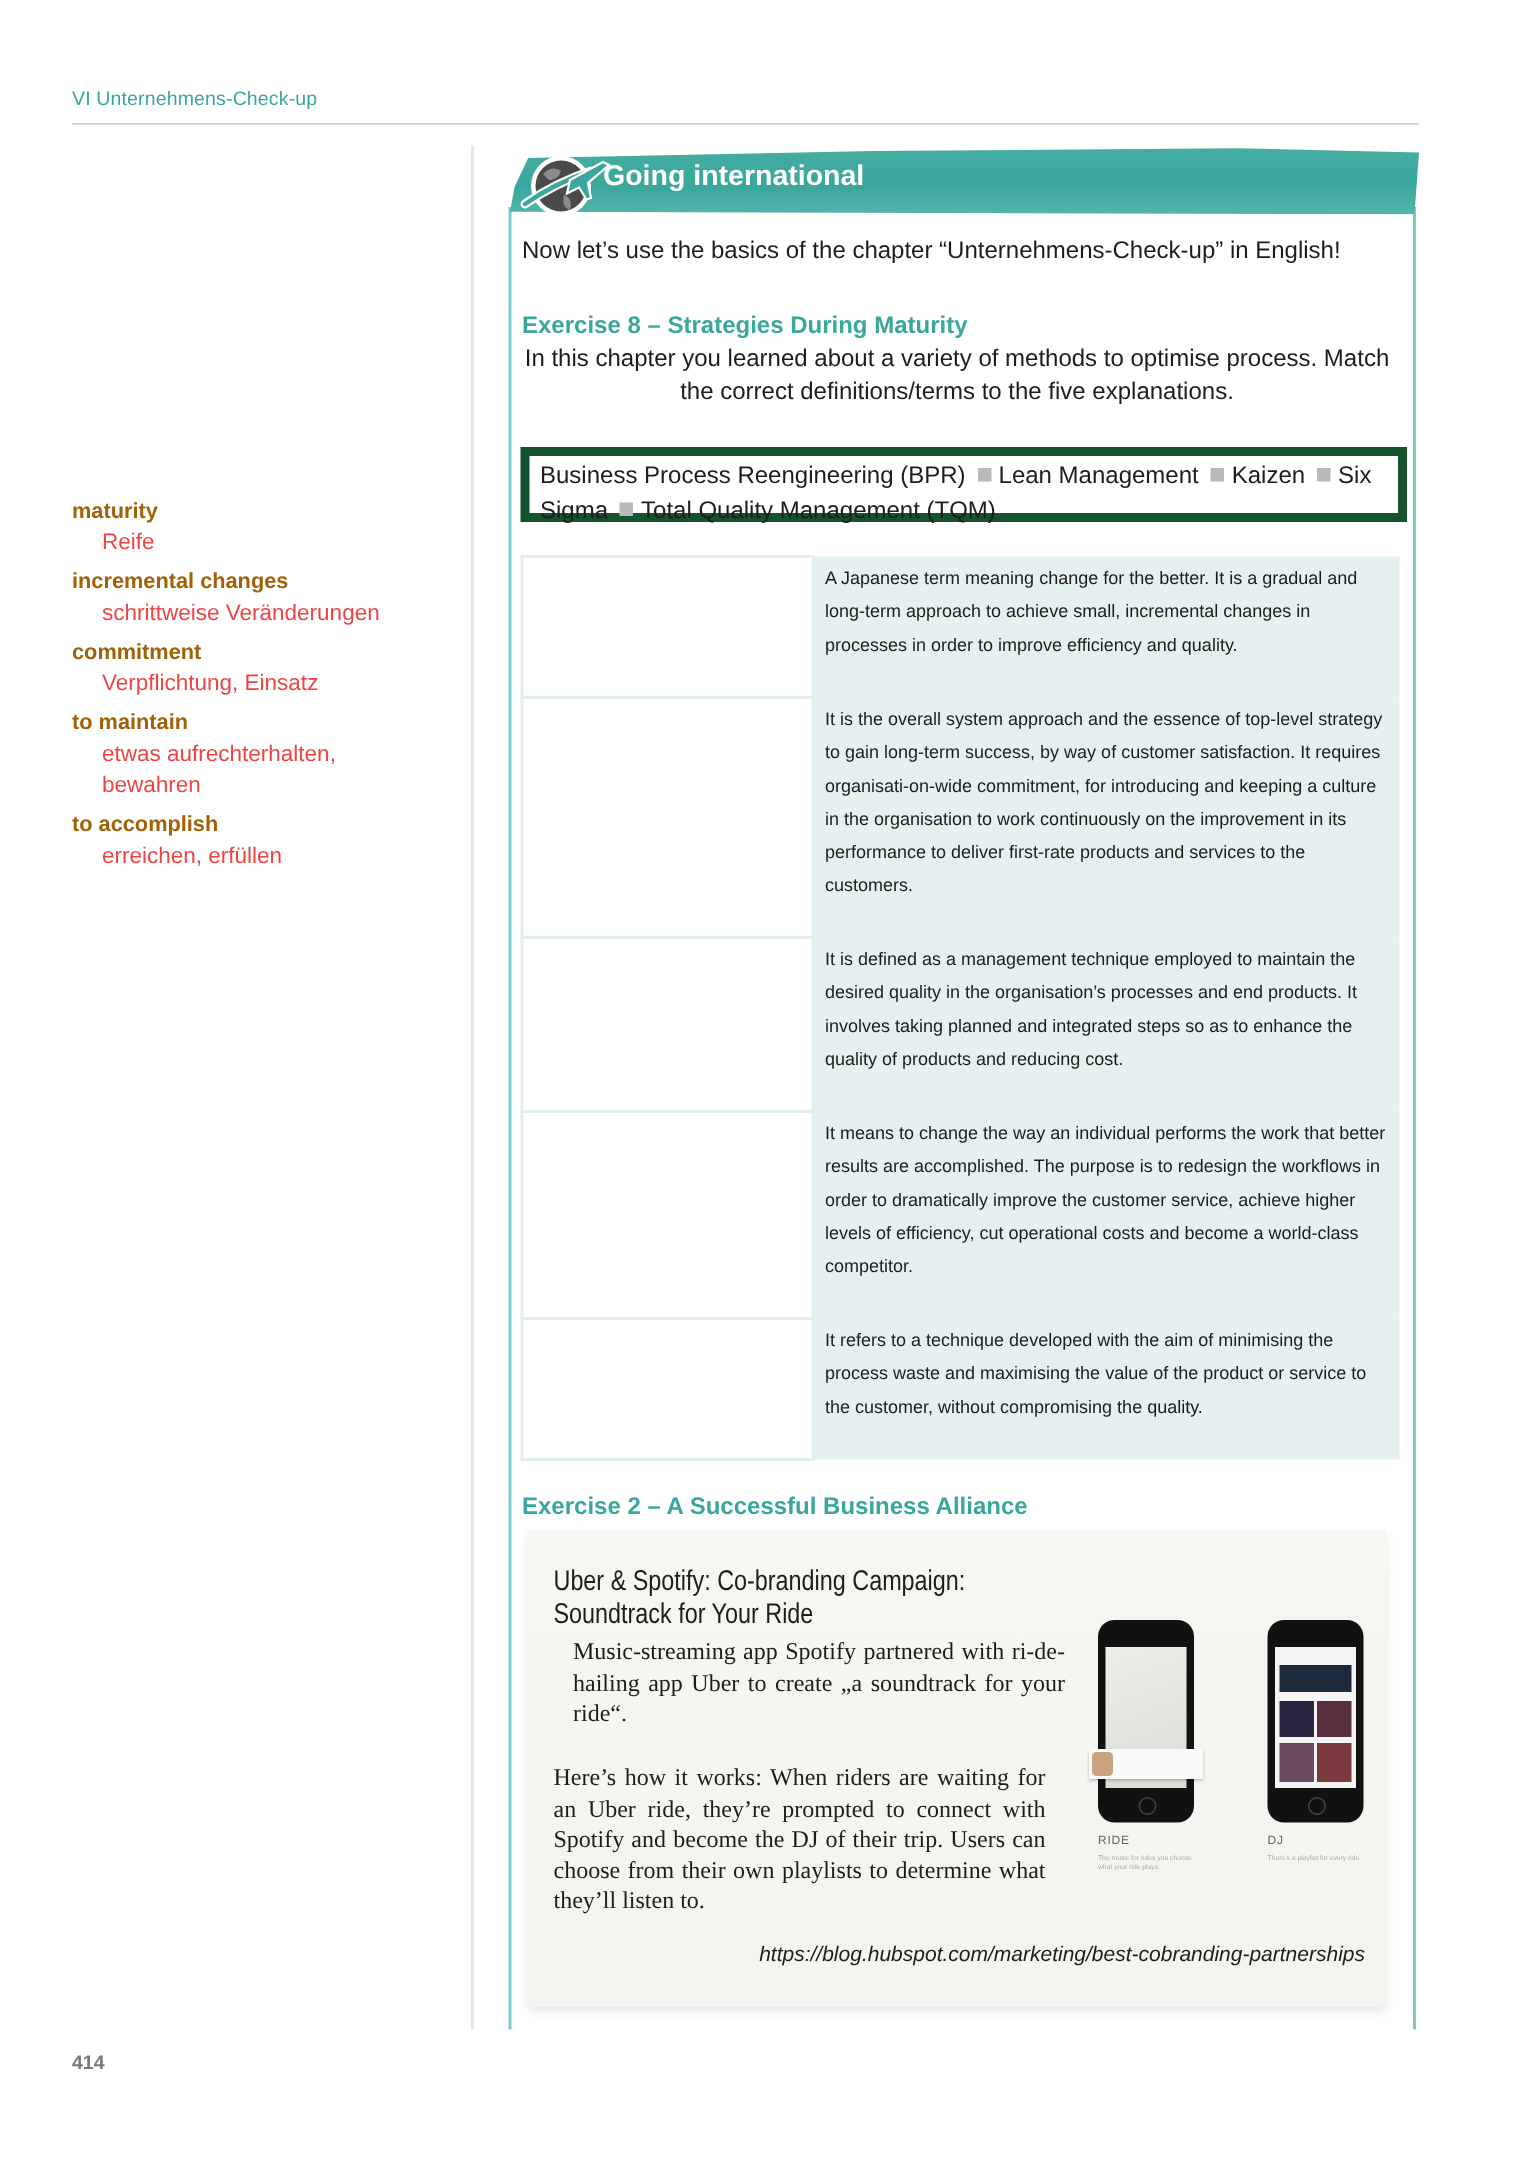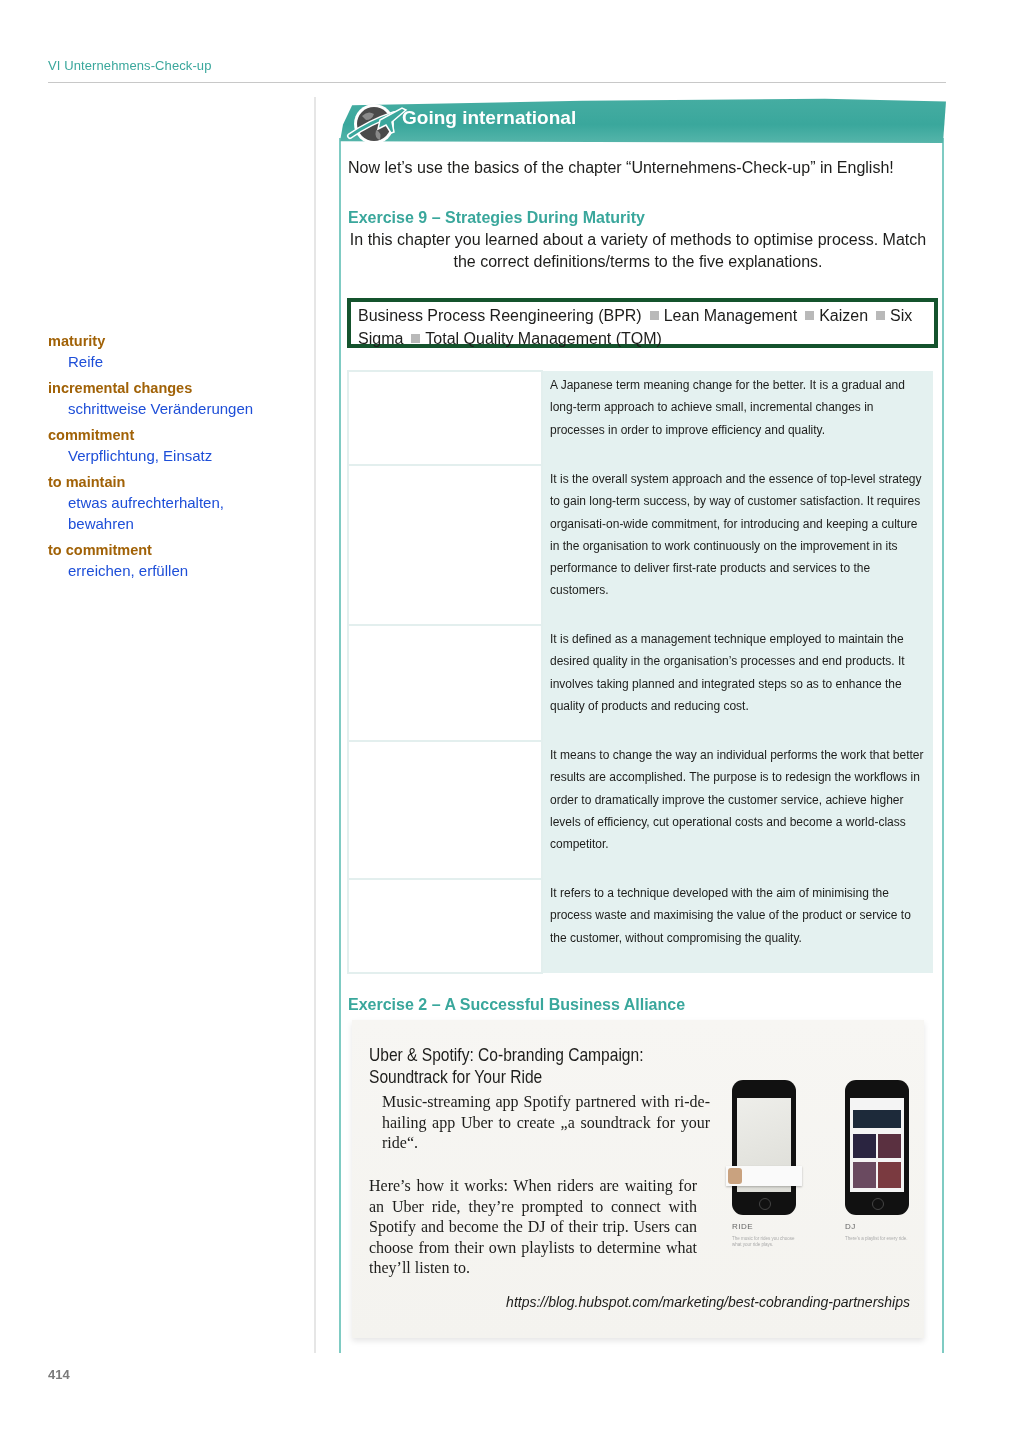--- a/index.html
+++ b/index.html
@@ -10,40 +10,40 @@
   .running-head {
     position:absolute; left:48px; top:58px; font-size:13px; color:#3aa79c; letter-spacing:0.1px;
   }
   .head-rule { position:absolute; left:48px; top:82px; width:898px; height:1px; background:#c8c8c8; }
   .margin-rule { position:absolute; left:314px; top:97px; width:2px; height:1256px; background:#e6e6e6; }
 
   
   .glossary { position:absolute; left:48px; top:331px; width:260px; }
   .gl-term { font-size:14.5px; font-weight:bold; color:#a16207; line-height:20px; margin-top:6px; }
   .gl-term:first-child { margin-top:0; }
-  .gl-def { font-size:15px; color:#1d4ed8; line-height:21px; padding-left:20px; }
+  .gl-def { font-size:15px; color:#ef4444; line-height:21px; padding-left:20px; }
 
   
   .box { position:absolute; left:339px; top:138px; width:605px; height:1215px;
          border-left:2.5px solid #7fcbc3; border-right:2.5px solid #7fcbc3; box-sizing:border-box; }
   .banner {
     position:absolute; left:340px; top:97px; width:606px; height:46px;
     background:linear-gradient(180deg,#46ada2 0%, #3aa79c 60%, #55b5aa 100%);
     clip-path:polygon(2% 18%, 40% 8%, 80% 4%, 100% 10%, 99.5% 100%, 0% 96%, 0.5% 60%);
   }
   .banner-title { position:absolute; left:402px; top:107px; font-size:19px; font-weight:bold; color:#ffffff; }
   .globe-icon { position:absolute; left:344px; top:98px; width:66px; height:52px; }
 
   .intro { position:absolute; left:348px; top:157px; font-size:16px; line-height:22px; }
   .ex-title { position:absolute; left:348px; font-size:16px; font-weight:bold; color:#3aa79c; line-height:22px; }
   .ex1-title { top:207px; }
   .ex1-text { position:absolute; left:348px; top:229px; font-size:16px; line-height:22px; width:580px;text-align:center; }
 
   .wordbox { position:absolute; left:347px; top:298px; width:591px; height:50px; box-sizing:border-box;
-             border:4px solid #14532d; padding:2px 7px; font-size:16px; line-height:23px; }
+             border:6px solid #14532d; padding:2px 7px; font-size:16px; line-height:23px; }
   .sq { display:inline-block; width:9px; height:9px; background:#b9b9b9; margin:0 5px 0 8px; vertical-align:1px; }
 
   .match-table { position:absolute; left:347px; top:370px; width:587px; border-collapse:collapse; }
   .match-table td { padding:0; vertical-align:top; }
   .answer-cell { width:194px; background:#ffffff; border:2px solid #e3efee; box-sizing:border-box; }
   .desc-cell { background:#e4f1f0; font-size:12px; line-height:22.3px; padding:3px 4px 3px 7px !important; }
 
   .ex2-title { top:994px; }
 
   .article { position:absolute; left:352px; top:1020px; width:572px; height:318px;
@@ -73,39 +73,39 @@
 
 <div class="glossary">
   <div class="gl-term">maturity</div>
   <div class="gl-def">Reife</div>
   <div class="gl-term">incremental changes</div>
   <div class="gl-def">schrittweise Veränderungen</div>
   <div class="gl-term">commitment</div>
   <div class="gl-def">Verpflichtung, Einsatz</div>
   <div class="gl-term">to maintain</div>
   <div class="gl-def" style="width:190px;">etwas aufrechterhalten, bewahren</div>
-  <div class="gl-term">to commitment</div>
+  <div class="gl-term">to accomplish</div>
   <div class="gl-def">erreichen, erfüllen</div>
 </div>
 
 <div class="box"></div>
 <div class="banner"></div>
 <svg class="globe-icon" viewBox="0 0 66 52">
   <circle cx="30" cy="26" r="20" fill="#ffffff"></circle>
   <circle cx="30" cy="26" r="17" fill="#4a4a4a"></circle>
   <path d="M18 18 q6 -6 12 -2 q-2 6 -8 6 z M32 32 q6 2 4 10 q-6 -2 -4 -10 z" fill="#8a8a8a"></path>
   <path d="M6 38 q20 -14 44 -22" stroke="#ffffff" stroke-width="6" fill="none" stroke-linecap="round"></path>
   <path d="M6 38 q20 -14 44 -22" stroke="#3aa79c" stroke-width="3" fill="none" stroke-linecap="round"></path>
   <path d="M36 22 l22 -12 l4 2 l-14 12 l2 10 l-3 1 l-5 -8 l-8 4 z" fill="#3aa79c" stroke="#ffffff" stroke-width="1.5"></path>
 </svg>
 <div class="banner-title">Going international</div>
 
 <div class="intro">Now let’s use the basics of the chapter “Unternehmens-Check-up” in English!</div>
 
-<div class="ex-title ex1-title">Exercise 9 – Strategies During Maturity</div>
+<div class="ex-title ex1-title">Exercise 8 – Strategies During Maturity</div>
 <div class="ex1-text">In this chapter you learned about a variety of methods to optimise process. Match the correct definitions/terms to the five explanations.</div>
 
 <div class="wordbox">
   <span>Business Process Reengineering (BPR)</span><span class="sq"></span><span>Lean Management</span><span class="sq"></span><span>Kaizen</span><span class="sq"></span><span>Six Sigma</span><span class="sq"></span><span>Total Quality Management (TQM)</span>
 </div>
 
 <table class="match-table">
   <tbody>
       <tr style="height:94px;">
     <td class="answer-cell"></td>

